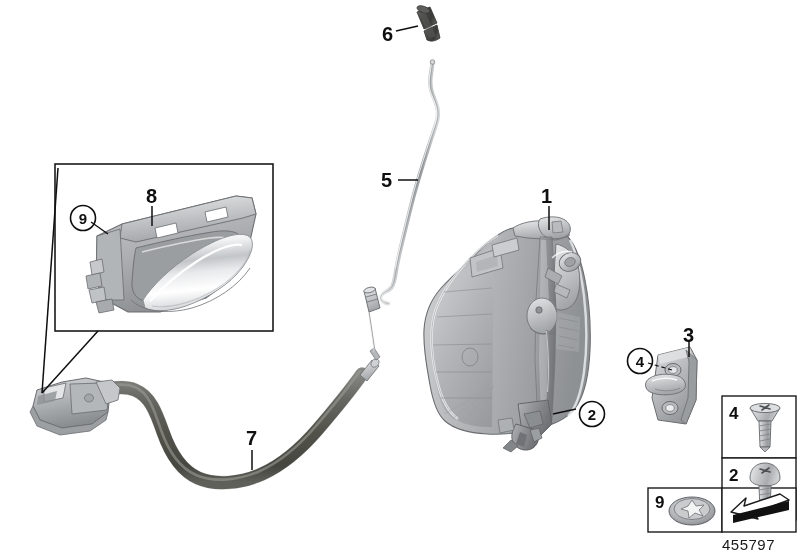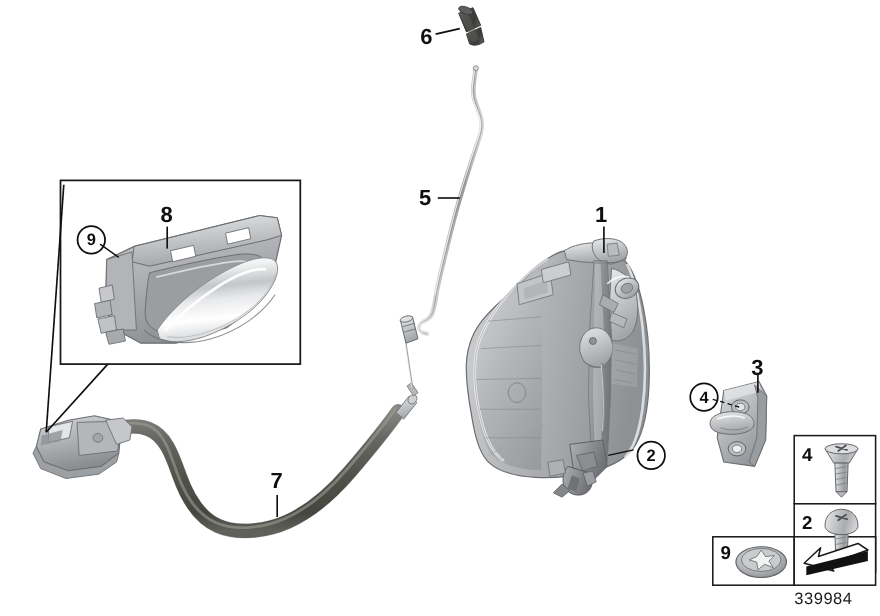--- a/index.html
+++ b/index.html
@@ -481,15 +481,15 @@
   <div class="callout-num" style="left:381px;top:170px;">5</div>
   <div class="callout-num" style="left:382px;top:24px;">6</div>
   <div class="callout-num" style="left:246px;top:428px;">7</div>
   <div class="callout-num" style="left:146px;top:186px;">8</div>
   <div class="circled-num" style="left:71px;top:206px;">9</div>
 
   <div class="legend-num" style="left:729px;top:405px;">4</div>
   <div class="legend-num" style="left:729px;top:467px;">2</div>
   <div class="legend-num" style="left:655px;top:494px;">9</div>
 
-  <div class="partno" style="left:722px;top:536px;">339984</div>
+  <div class="partno" style="left:722px;top:536px;">455797</div>
 
 </div>
 
 </body></html>

